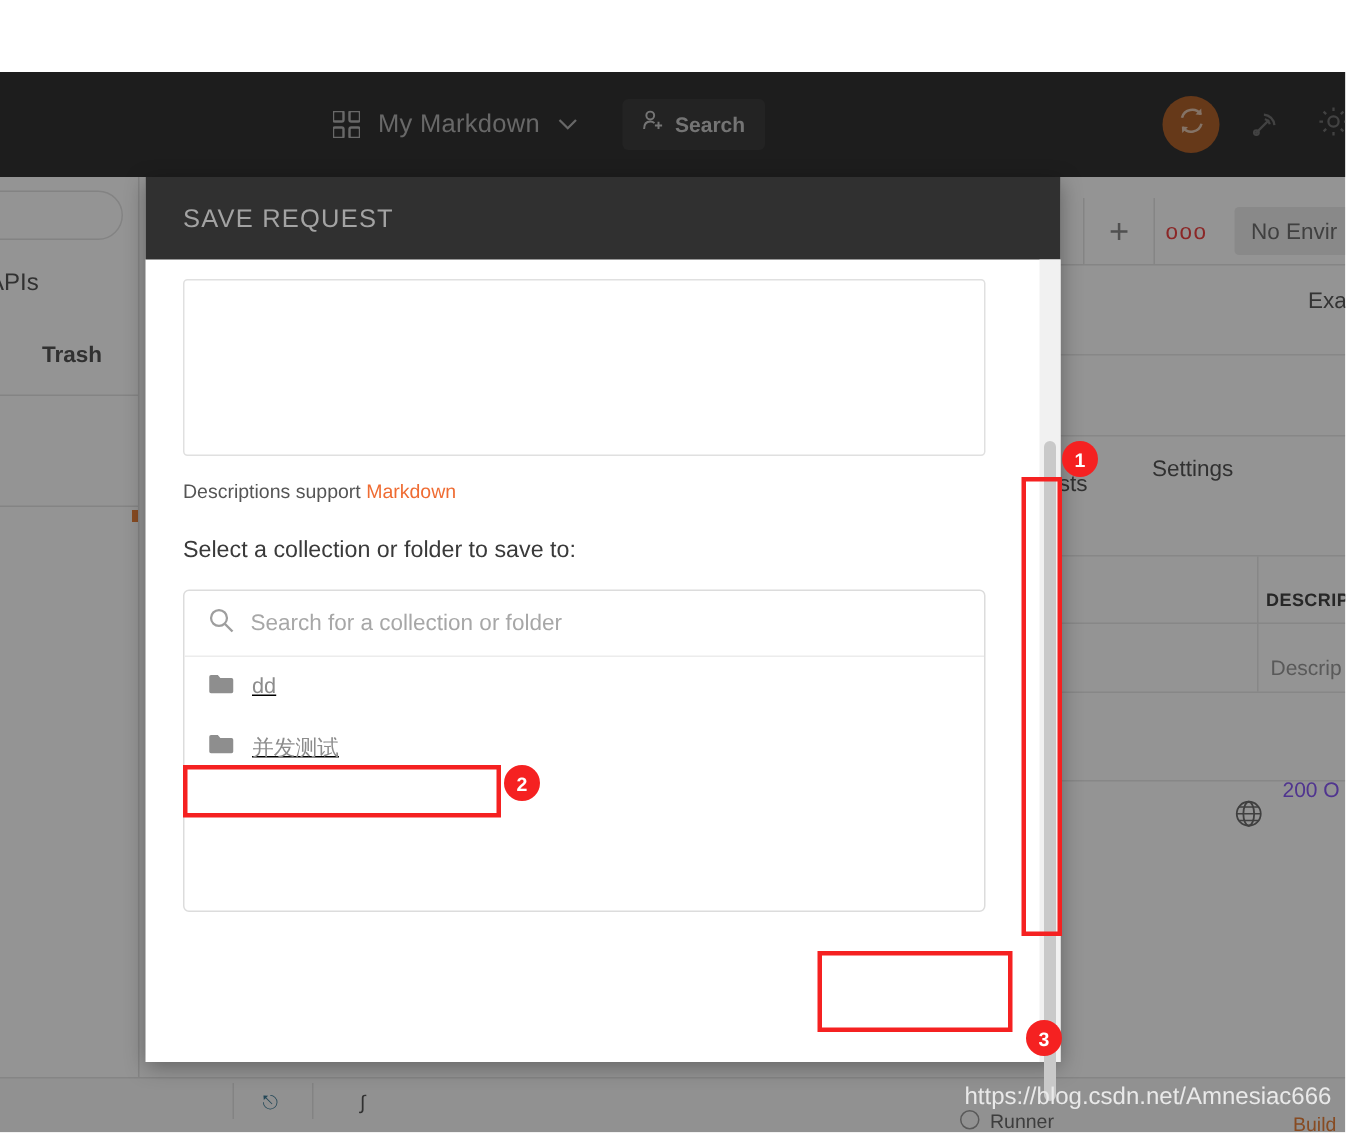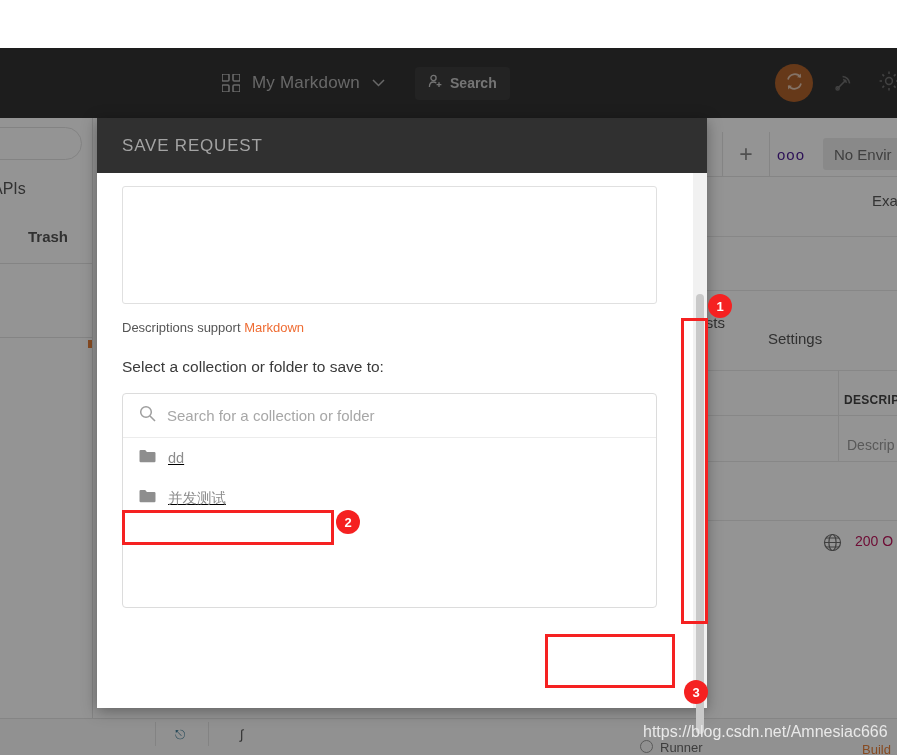--- a/index.html
+++ b/index.html
@@ -79,37 +79,37 @@
   
   .tab-plus {
     position: absolute; left: 722px; top: 132px; width: 48px; height: 44px;
     border-left: 1px solid #e6e6e6; border-right: 1px solid #e6e6e6;
     display: flex; align-items: center; justify-content: center;
     color: #8a8a8a; font-size: 23px; font-weight: 300;
   }
   .tab-dots {
     position: absolute; left: 770px; top: 132px; width: 42px; height: 44px;
     display: flex; align-items: center; justify-content: center;
-    color: #4c1d95; font-size: 15px; letter-spacing: 1px;
+    color: #ef4444; font-size: 15px; letter-spacing: 1px;
   }
   .tab-strip-line { position: absolute; left: 700px; top: 176px; width: 197px; height: 1px; background: #e6e6e6; }
   .env-pill {
     position: absolute; left: 823px; top: 138px; width: 90px; height: 32px;
     background: #ededed; border-radius: 3px; color: #6e6e6e; font-size: 15px;
     display: flex; align-items: center; padding-left: 11px;
   }
   .example-txt { position: absolute; left: 872px; top: 192px; font-size: 15px; color: #5a5a5a; }
   .hline { position: absolute; background: #e8e8e8; height: 1px; }
   .tab-tests { position: absolute; left: 690px; top: 314px; font-size: 15px; color: #555; }
-  .tab-settings { position: absolute; left: 768px; top: 330px; font-size: 15px; color: #555; }
+  .tab-settings { position: absolute; left: 768px; top: 304px; font-size: 15px; color: #555; }
   .col-desc { position: absolute; left: 844px; top: 393px; font-size: 12px; font-weight: bold; color: #444; letter-spacing:.3px; }
   .cell-desc { position: absolute; left: 847px; top: 437px; font-size: 14px; color: #9a9a9a; }
   .vline { position: absolute; background: #e8e8e8; width: 1px; }
   .globe-wrap { position: absolute; left: 823px; top: 533px; }
-  .status-ok { position: absolute; left: 855px; top: 533px; font-size: 14px; color: #be185d; }
+  .status-ok { position: absolute; left: 855px; top: 518px; font-size: 14px; color: #8b5cf6; }
   .bottom-bar { position: absolute; left: 0; top: 718px; width: 897px; height: 37px; background: #fafafa; border-top:1px solid #e6e6e6; }
   .bb-icon { position: absolute; top: 727px; color: #3d7b96; font-size: 13px; }
   .bb-sep { position: absolute; top: 722px; width: 1px; height: 24px; background: #e2e2e2; }
   .bb-build { position: absolute; left: 862px; top: 742px; font-size: 13px; color: #e8813b; }
   .bb-circle { position: absolute; left: 640px; top: 740px; width: 13px; height: 13px;
                border: 1.5px solid #9a9a9a; border-radius: 50%; }
   .bb-runner { position: absolute; left: 660px; top: 740px; font-size: 13px; color: #6a6a6a; }
 
   
   #dim {

